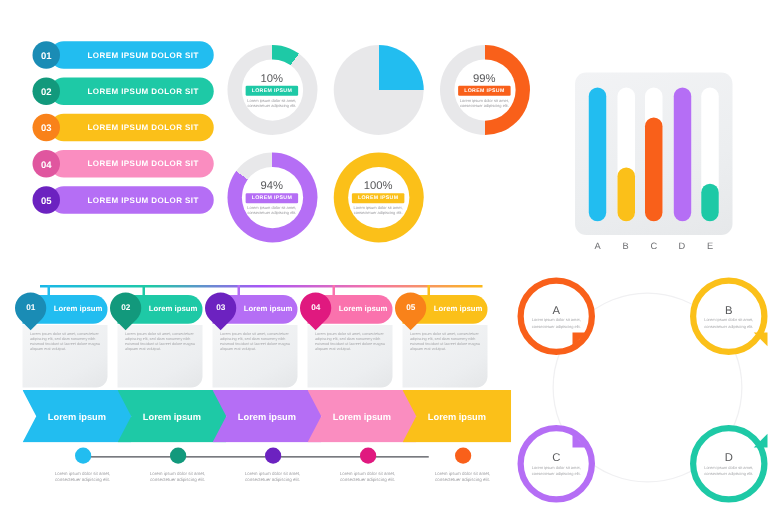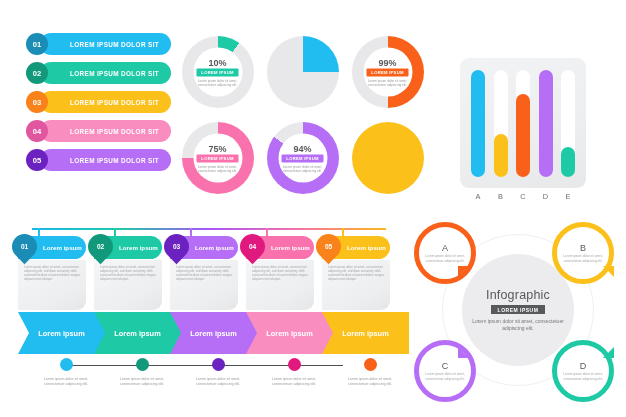--- a/index.html
+++ b/index.html
@@ -34,21 +34,21 @@
   #donut-grid{position:absolute;left:180px;top:32px;width:245px;}
   .donut-row{display:flex;gap:10px;margin-bottom:6px;}
   .donut-cell{width:75px;height:80px;position:relative;}
   .donut{position:absolute;left:50%;top:50%;transform:translate(-50%,-50%);
     width:72px;height:72px;border-radius:50%;}
   .donut-hole{
     position:absolute;left:50%;top:50%;transform:translate(-50%,-50%);
     width:49px;height:49px;border-radius:50%;background:#ffffff;
     display:flex;flex-direction:column;align-items:center;justify-content:center;
   }
-  .donut-pct{font-size:9px;color:#58595b;font-weight:bold;line-height:10px;}
+  .donut-pct{font-size:9px;color:#58595b;font-weight:normal;line-height:10px;}
   .donut-badge{
     font-size:4.2px;color:#ffffff;padding:1.4px 5px;border-radius:1px;
     margin-top:1px;letter-spacing:.25px;font-weight:bold;white-space:nowrap;
   }
   .donut-desc{
     font-size:3.2px;color:#9a9a9e;text-align:center;line-height:4.2px;
     margin-top:2px;width:40px;
   }
 
   
@@ -197,37 +197,34 @@
           <div class="donut" style="background:conic-gradient(#f9601a 0deg 180deg, #e8e8ea 180deg 360deg)"></div>
           <div class="donut-hole">
             <div class="donut-pct">99%</div>
             <div class="donut-badge" style="background:#f9601a">LOREM IPSUM</div>
             <div class="donut-desc">Lorem ipsum dolor sit amet, consectetuer adipiscing elit.</div>
           </div>
         </div>
       </div>
       <div class="donut-row">
         <div class="donut-cell">
-          <div class="donut" style="background:conic-gradient(#fa72ad 0deg 270deg, #e8e8ea 270deg 360deg)"></div>
-          <div class="donut-hole">
-            <div class="donut-pct">75%</div>
-            <div class="donut-badge" style="background:#fa72ad">LOREM IPSUM</div>
-            <div class="donut-desc">Lorem ipsum dolor sit amet, consectetuer adipiscing elit.</div>
-          </div>
-        </div>
-        <div class="donut-cell">
           <div class="donut" style="background:conic-gradient(#b56ef5 0deg 306deg, #e8e8ea 306deg 360deg)"></div>
           <div class="donut-hole">
             <div class="donut-pct">94%</div>
             <div class="donut-badge" style="background:#b56ef5">LOREM IPSUM</div>
             <div class="donut-desc">Lorem ipsum dolor sit amet, consectetuer adipiscing elit.</div>
           </div>
         </div>
         <div class="donut-cell">
           <div class="donut" style="background:conic-gradient(#fbc019 0deg 360deg, #e8e8ea 360deg 360deg)"></div>
+          <div class="donut-hole">
+            <div class="donut-pct">100%</div>
+            <div class="donut-badge" style="background:#fbc019">LOREM IPSUM</div>
+            <div class="donut-desc">Lorem ipsum dolor sit amet, consectetuer adipiscing elit.</div>
+          </div>
         </div>
       </div>
     </div>
 
   <div id="bar-card">
     <div id="bar-plot">
         <div class="bar-slot">
           <div class="bar-track" style="background:#ffffff"></div>
           <div class="bar-fill" style="height:100%;background:#22bdf0"></div>
         </div>
@@ -358,25 +355,20 @@
         <div class="tl-text">Lorem ipsum dolor sit amet, consectetuer adipiscing elit.</div>
       </div>
       <div class="tl-node" style="left: 314px;">
         <div class="tl-dot" style="background:#f9601a"></div>
         <div class="tl-text">Lorem ipsum dolor sit amet, consectetuer adipiscing elit.</div>
       </div>
     </div>
 
   <div id="bubble-wrap">
     <div id="bubble-ring"></div>
-    <div id="bubble-center">
-      <div id="center-title">Infographic</div>
-      <div id="center-badge">LOREM IPSUM</div>
-      <div id="center-desc">Lorem ipsum dolor sit amet, consectetuer adipiscing elit.</div>
-    </div>
   <div class="bubble" style="left: 6px; top: 6px; border: 5px solid rgb(249, 96, 26);">
         <div class="bubble-letter">A</div>
         <div class="bubble-text">Lorem ipsum dolor sit amet, consectetuer adipiscing elit.</div>
       </div>
       <div class="bubble-tail" style="left: 50px; top: 50px; border-left: 11px solid rgb(249, 96, 26); border-bottom: 11px solid transparent;"></div>
       <div class="bubble" style="left: 144px; top: 6px; border: 5px solid rgb(251, 192, 25);">
         <div class="bubble-letter">B</div>
         <div class="bubble-text">Lorem ipsum dolor sit amet, consectetuer adipiscing elit.</div>
       </div>
       <div class="bubble-tail" style="left: 184px; top: 50px; border-right: 11px solid rgb(251, 192, 25); border-bottom: 11px solid transparent; margin-left: 11px;"></div>

